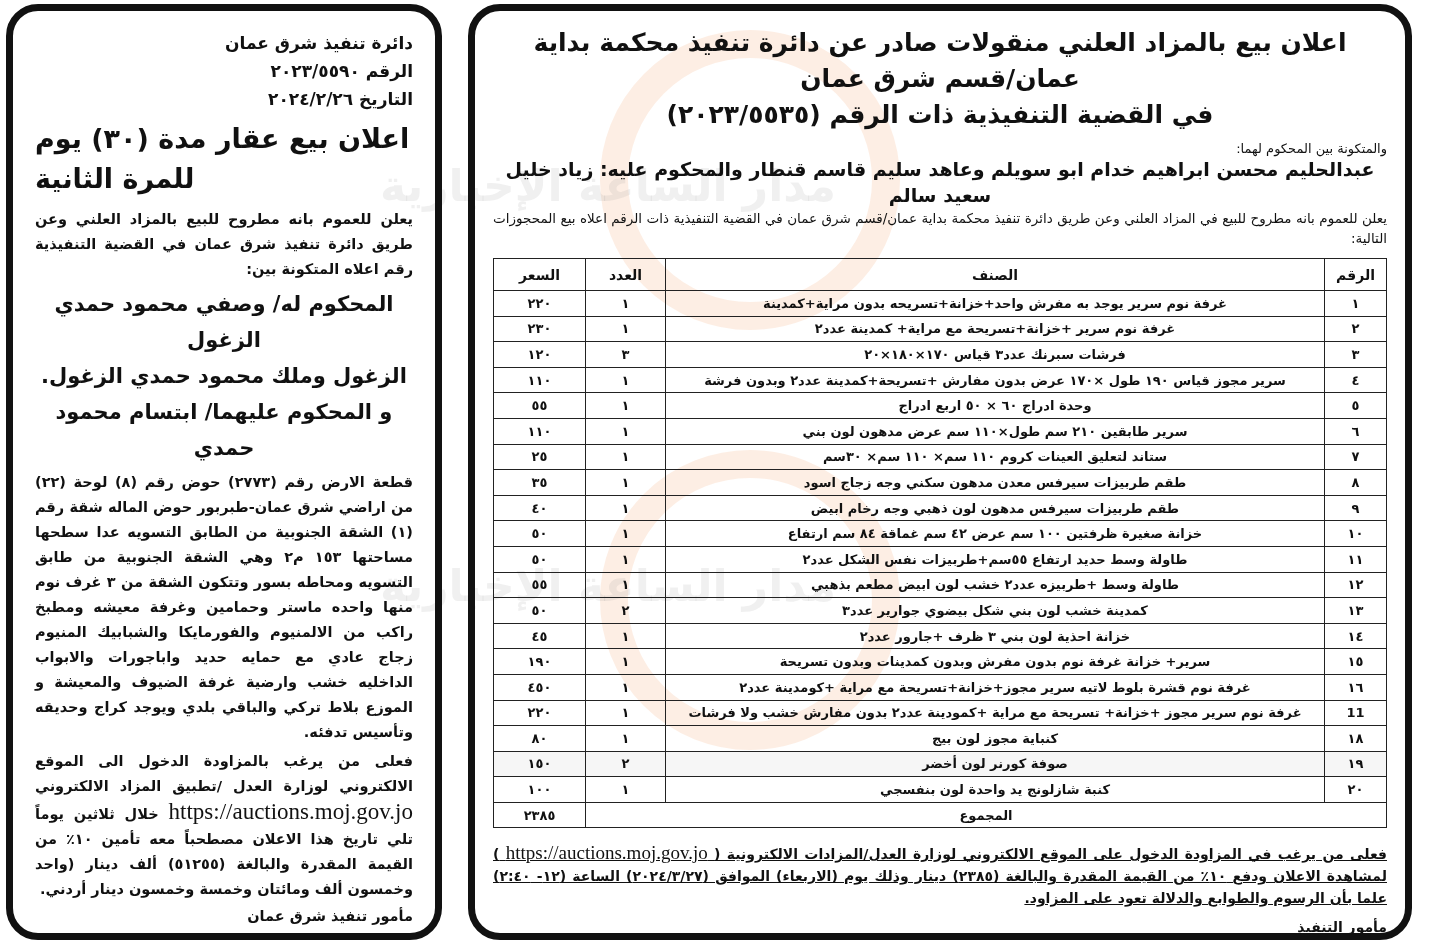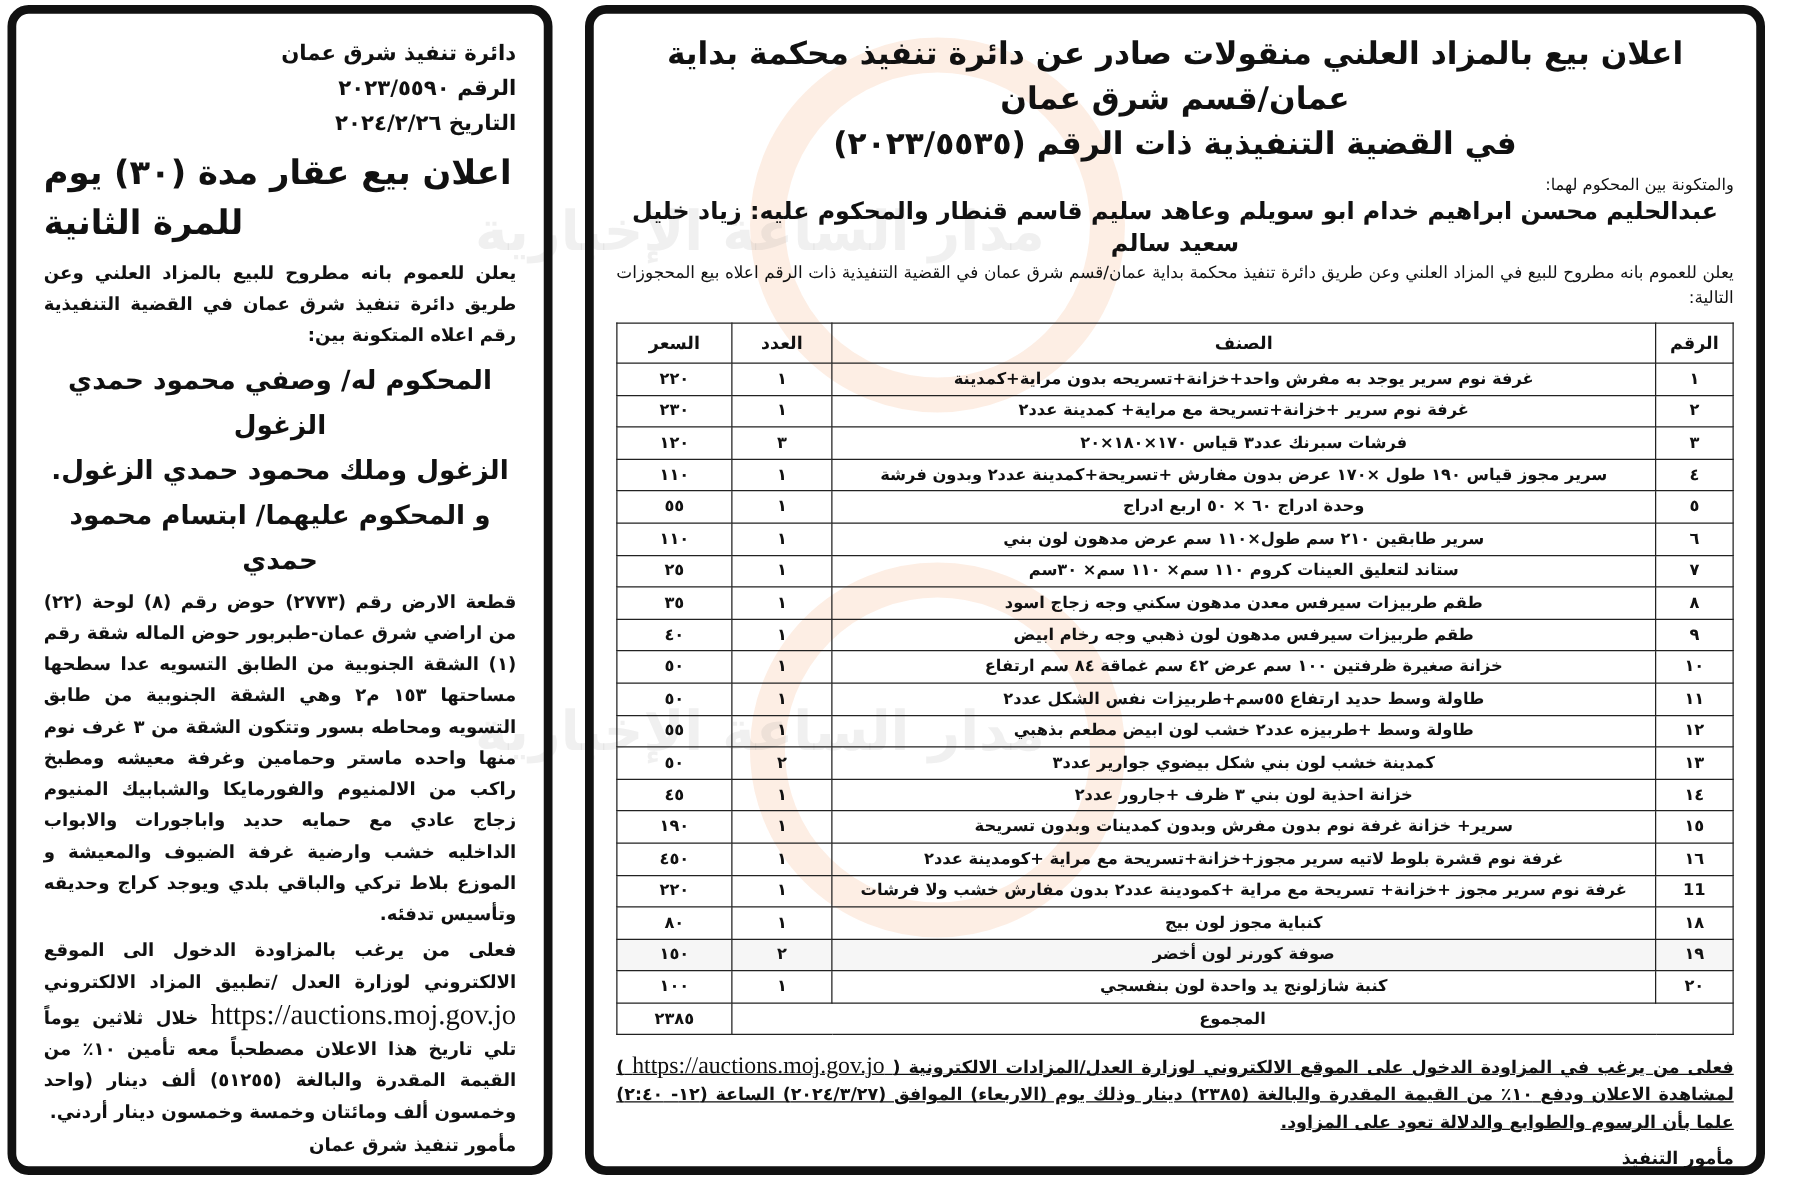--- a/index.html
+++ b/index.html
@@ -5,21 +5,21 @@
   * { box-sizing: border-box; margin: 0; padding: 0; }
   html, body { width: 1440px; height: 947px; background: #ffffff; overflow: hidden; }
   body { position: relative; font-family: "DejaVu Sans", sans-serif; color: #111; }
 
   .watermark { position: absolute; pointer-events: none; z-index: 0; }
   .wm-clock { border-radius: 50%; border: 28px solid rgba(240,150,90,0.16); }
   .wm-text { color: rgba(150,150,150,0.14); font-weight: bold; font-family: "DejaVu Sans", sans-serif; }
 
   .panel {
     position: absolute; background: transparent; border: 7px solid #111;
-    border-radius: 17px; z-index: 1;
+    border-radius: 32px; z-index: 1;
   }
   .left-panel { left: 6px; top: 4px; width: 436px; height: 936px; padding: 18px 22px 10px 22px; }
   .right-panel { left: 468px; top: 4px; width: 944px; height: 936px; padding: 14px 18px 10px 18px; }
 
   .hdr-line { font-size: 17px; font-weight: bold; text-align: right; line-height: 28px; }
   .big-title { font-size: 27px; font-weight: bold; text-align: left; line-height: 40px; margin-top: 6px; }
   .para { font-size: 14.5px; font-weight: bold; text-align: justify; line-height: 25px; }
   .names { font-size: 21px; font-weight: bold; text-align: center; line-height: 36px; margin: 4px 0; }
   .sig { font-size: 14.5px; font-weight: bold; text-align: right; margin-top: 6px; }
 
@@ -218,14 +218,14 @@
         <td>٢٣٨٥</td>
       </tr>
     </tfoot>
   </table>
 
   <div class="r-footer">
     <span>فعلى من يرغب في المزاودة الدخول على الموقع الالكتروني لوزارة العدل/المزادات الالكترونية (</span>
     <span class="url">https://auctions.moj.gov.jo</span>
     <span>) لمشاهدة الاعلان ودفع ١٠٪ من القيمة المقدرة والبالغة (٢٣٨٥) دينار وذلك يوم (الاربعاء) الموافق (٢٠٢٤/٣/٢٧) الساعة (١٢- ٢:٤٠) علما بأن الرسوم والطوابع والدلالة تعود على المزاود.</span>
   </div>
-  <div class="sig" style="margin-top:10px; font-size:14px;">مأمور التنفيذ</div>
+  <div class="sig" style="margin-top:10px; font-size:14px;text-decoration:underline;">مأمور التنفيذ</div>
 </div>
 
 </body></html>

